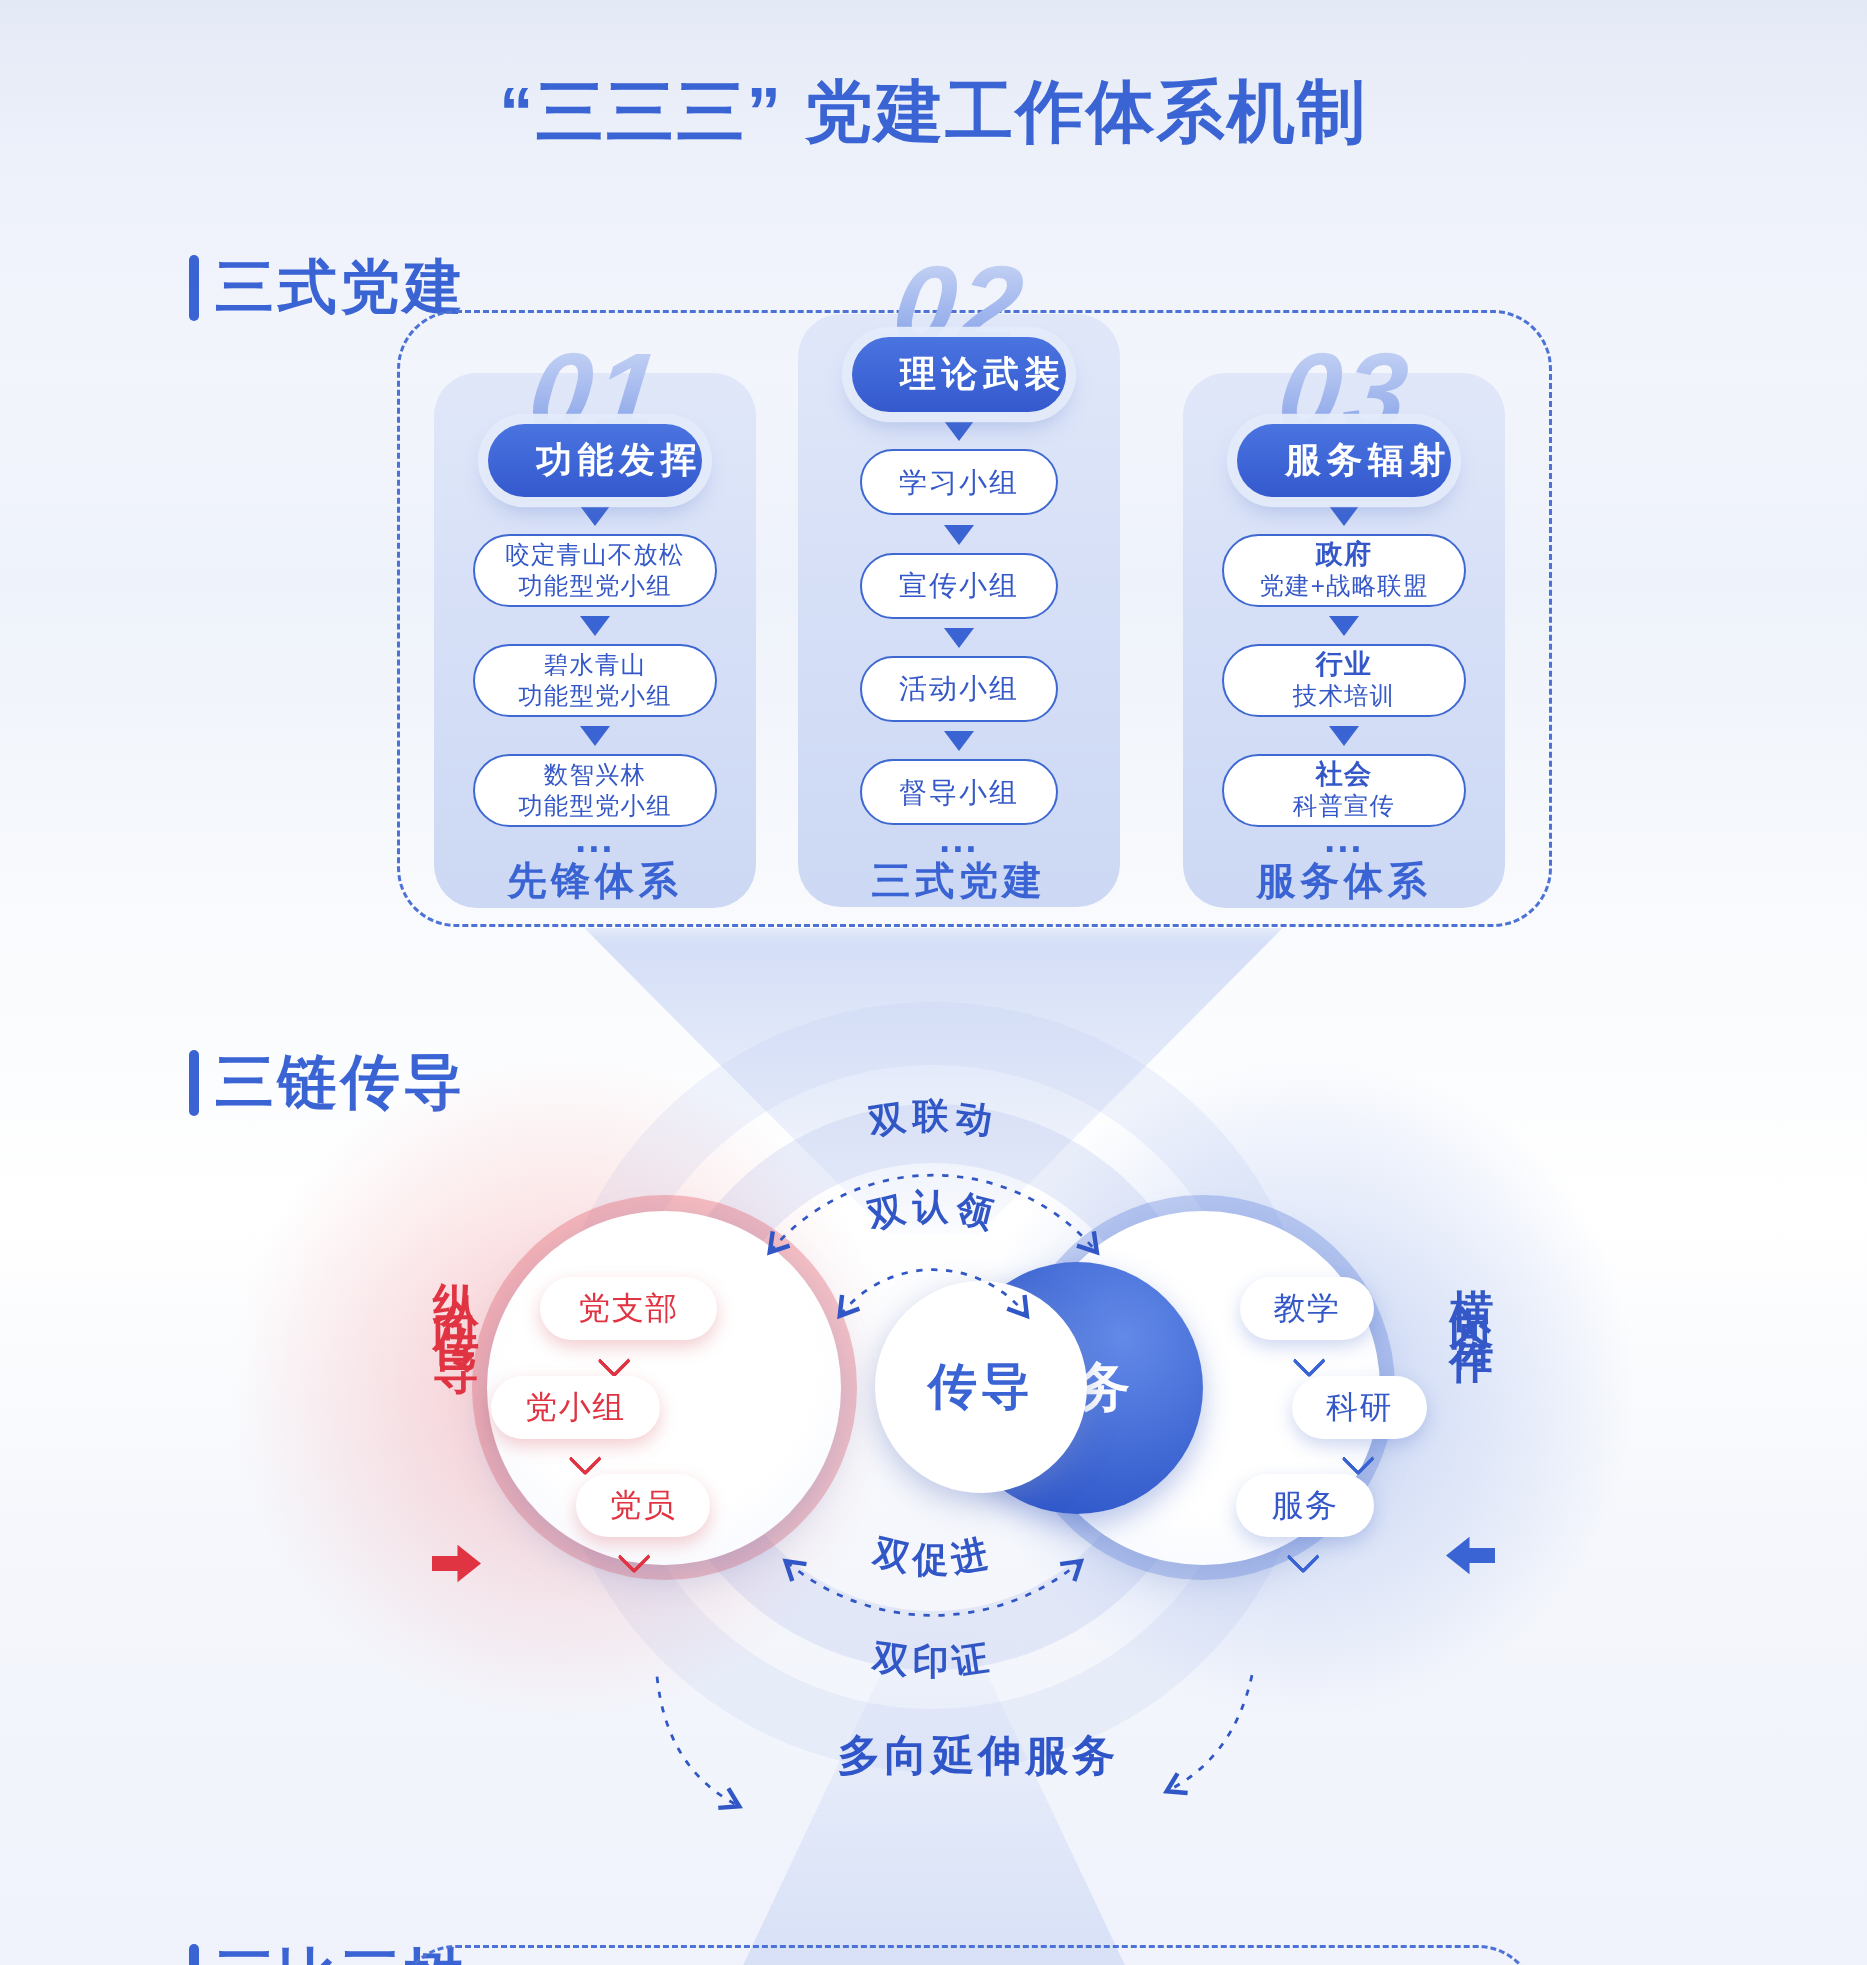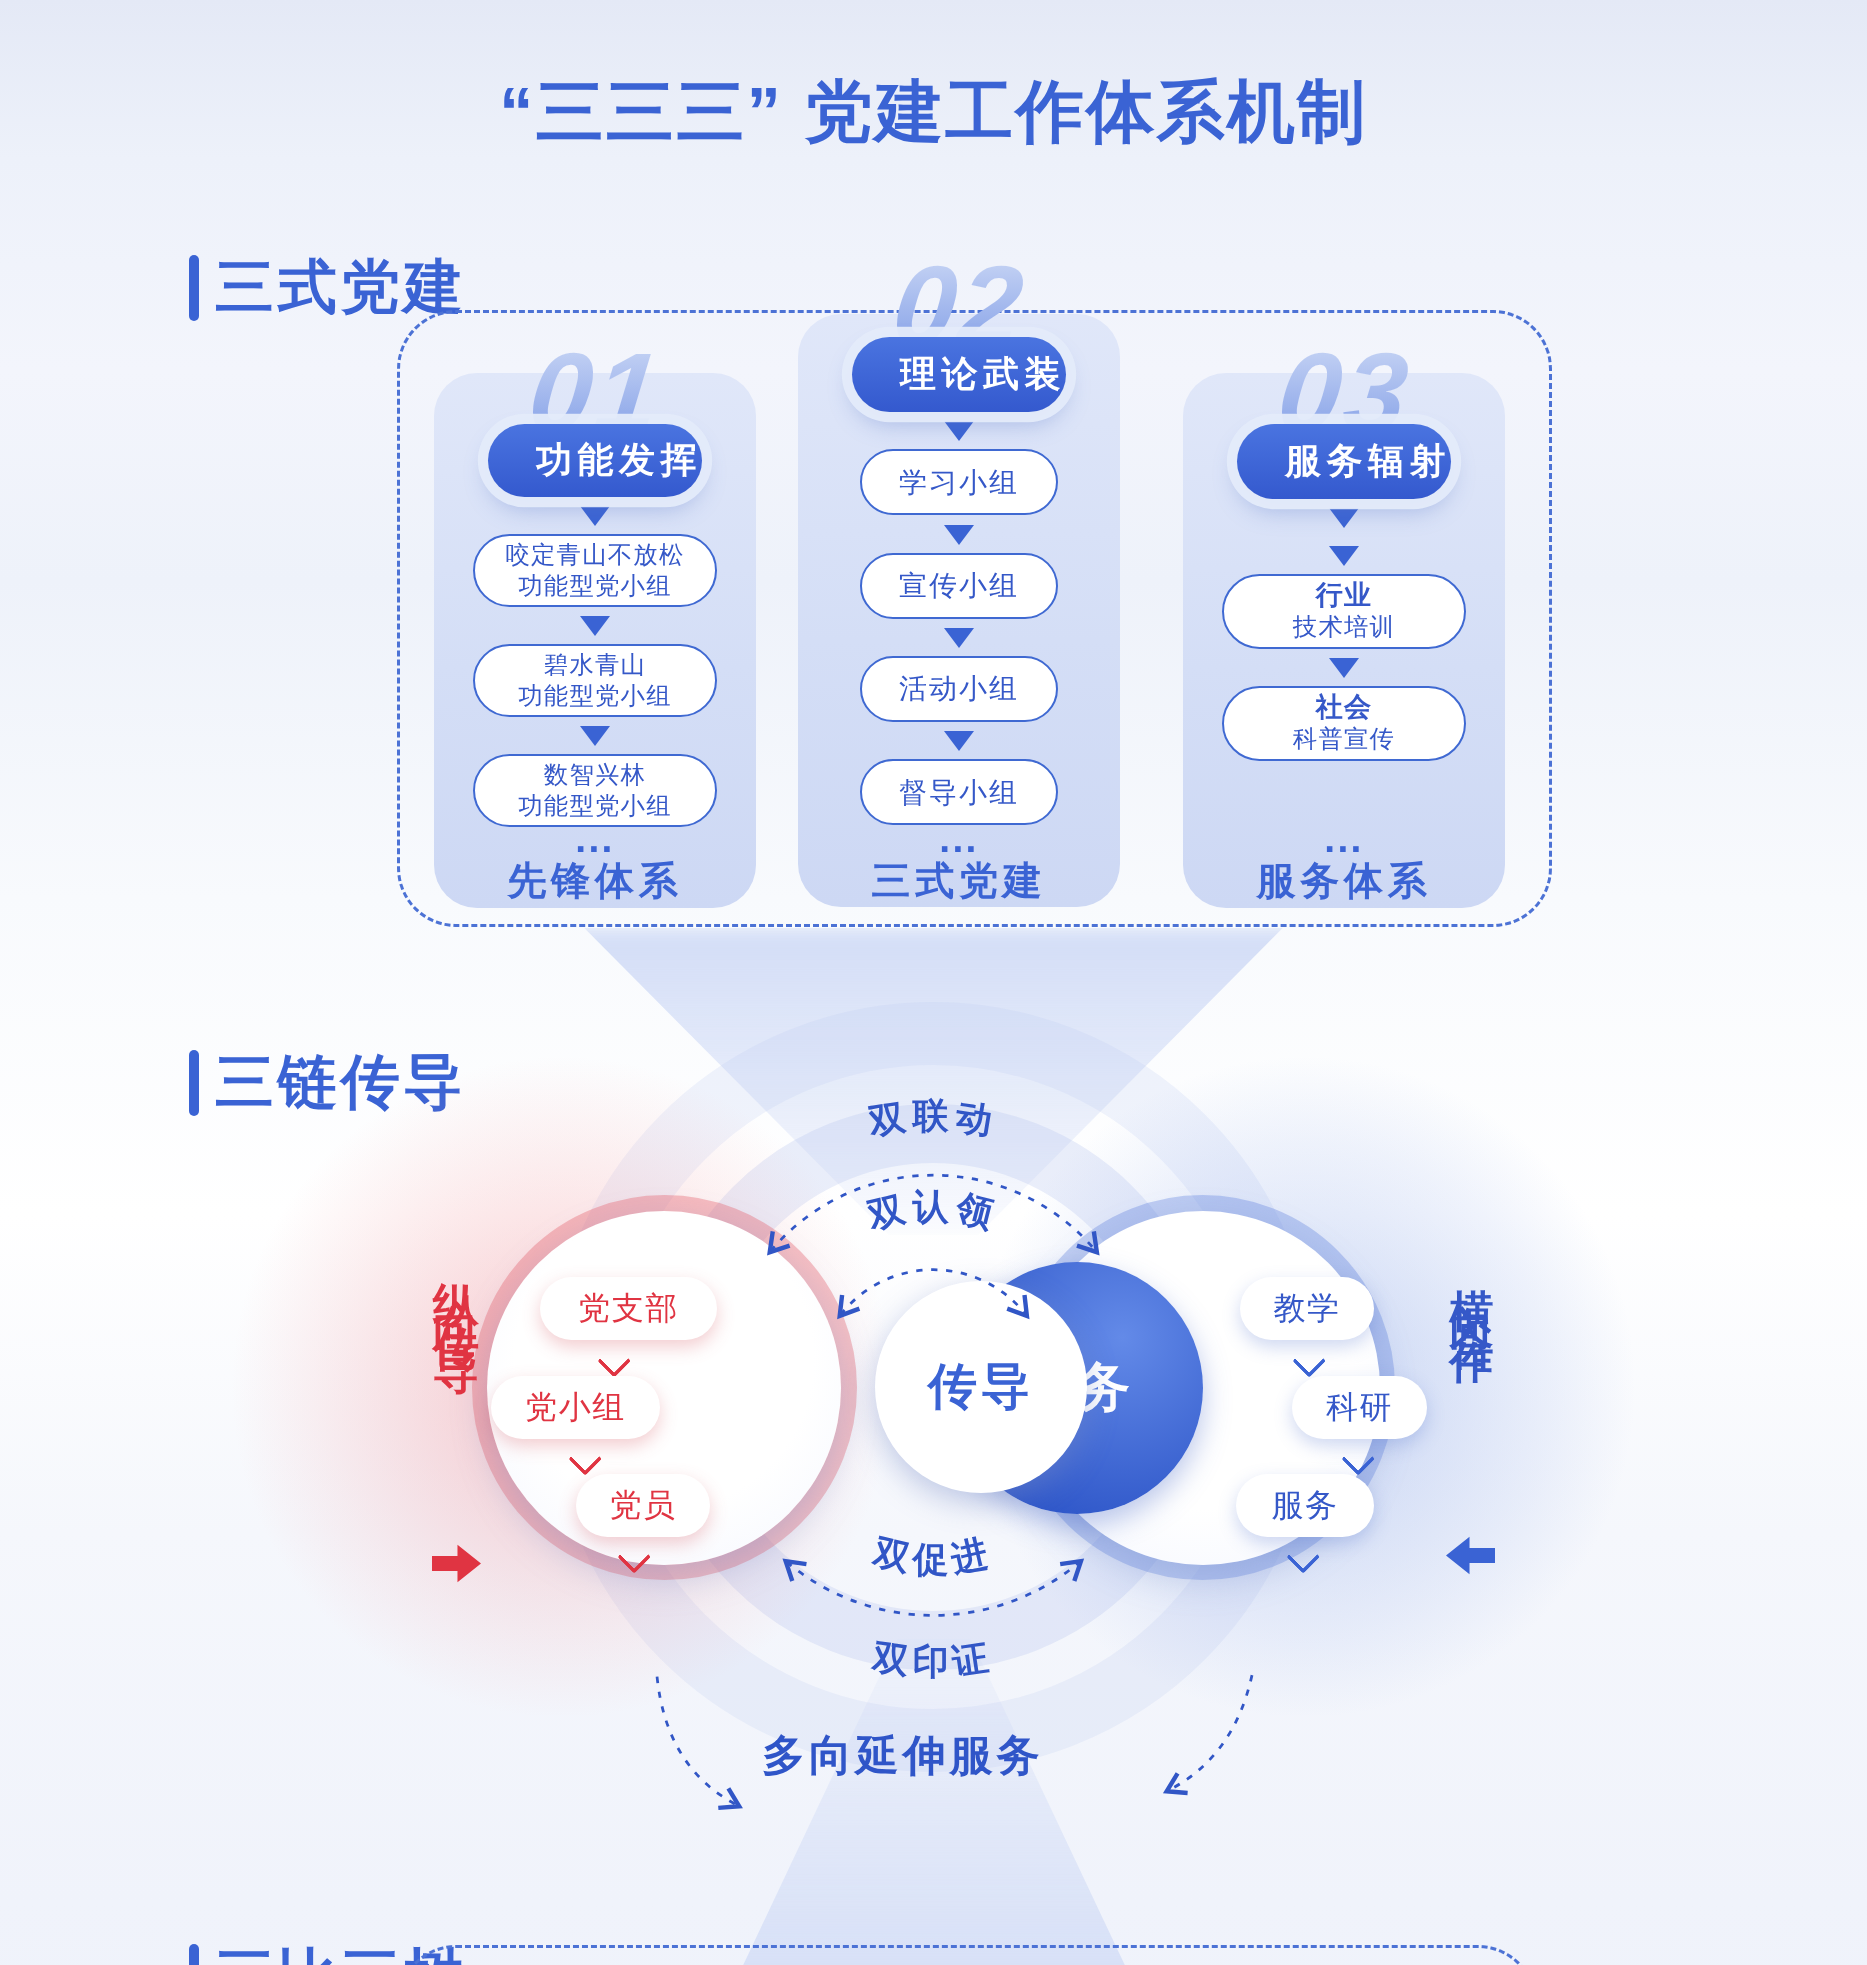--- a/index.html
+++ b/index.html
@@ -73,21 +73,21 @@
   .chev.red { color:#e0344280; color:#e03442; }
   .chev.blue { color:#3a63d4; }
   .vtext { position:absolute; writing-mode:vertical-rl; text-orientation:upright; font-weight:bold; z-index:5; }
   .vtext.red { color:#e03442; font-size:46px; letter-spacing:22px; }
   .vtext.blue { color:#3558c8; font-size:44px; letter-spacing:17.3px; }
   .fat-arrow { position:absolute; z-index:5; }
   .fat-arrow.right { width:49px; height:41px; background:#e03442;
     clip-path:polygon(0 32%,52% 32%,52% 4%,100% 50%,52% 96%,52% 68%,0 68%); }
   .fat-arrow.left { width:49px; height:41px; background:#3a63d4;
     clip-path:polygon(100% 32%,48% 32%,48% 4%,0 50%,48% 96%,48% 68%,100% 68%); }
-  .multi-service { position:absolute; left:762px; top:1727px; width:393px; text-align:left;
+  .multi-service { position:absolute; left:726px; top:1727px; width:393px; text-align:right;
     font-size:43px; font-weight:bold; color:#2f55c8; letter-spacing:3.9px; z-index:5; }
   svg.overlay { position:absolute; left:0; top:0; z-index:6; pointer-events:none; }
   svg.overlay text { font-family:"Liberation Sans", sans-serif; font-weight:bold; }
 </style>
 </head>
 <body>
 
 <div class="page">
 
   <div class="page-title">“三三三” 党建工作体系机制</div>
@@ -151,20 +151,24 @@
     <div class="dots">...</div>
     <div class="cfoot">三式党建</div>
   </div>
 
   <div class="col" style="left:1183px; top:339px; height:569px;">
     <div class="num">03</div>
     <div class="hpill">
         <span>服务辐射</span>
       </div>
     <div class="tri"></div>
+    <div class="ipill two">
+      <span class="b">政府</span>
+      <span>党建+战略联盟</span>
+    </div>
     <div class="tri"></div>
     <div class="ipill two">
       <span class="b">行业</span>
       <span>技术培训</span>
     </div>
     <div class="tri"></div>
     <div class="ipill two">
       <span class="b">社会</span>
       <span>科普宣传</span>
     </div>

